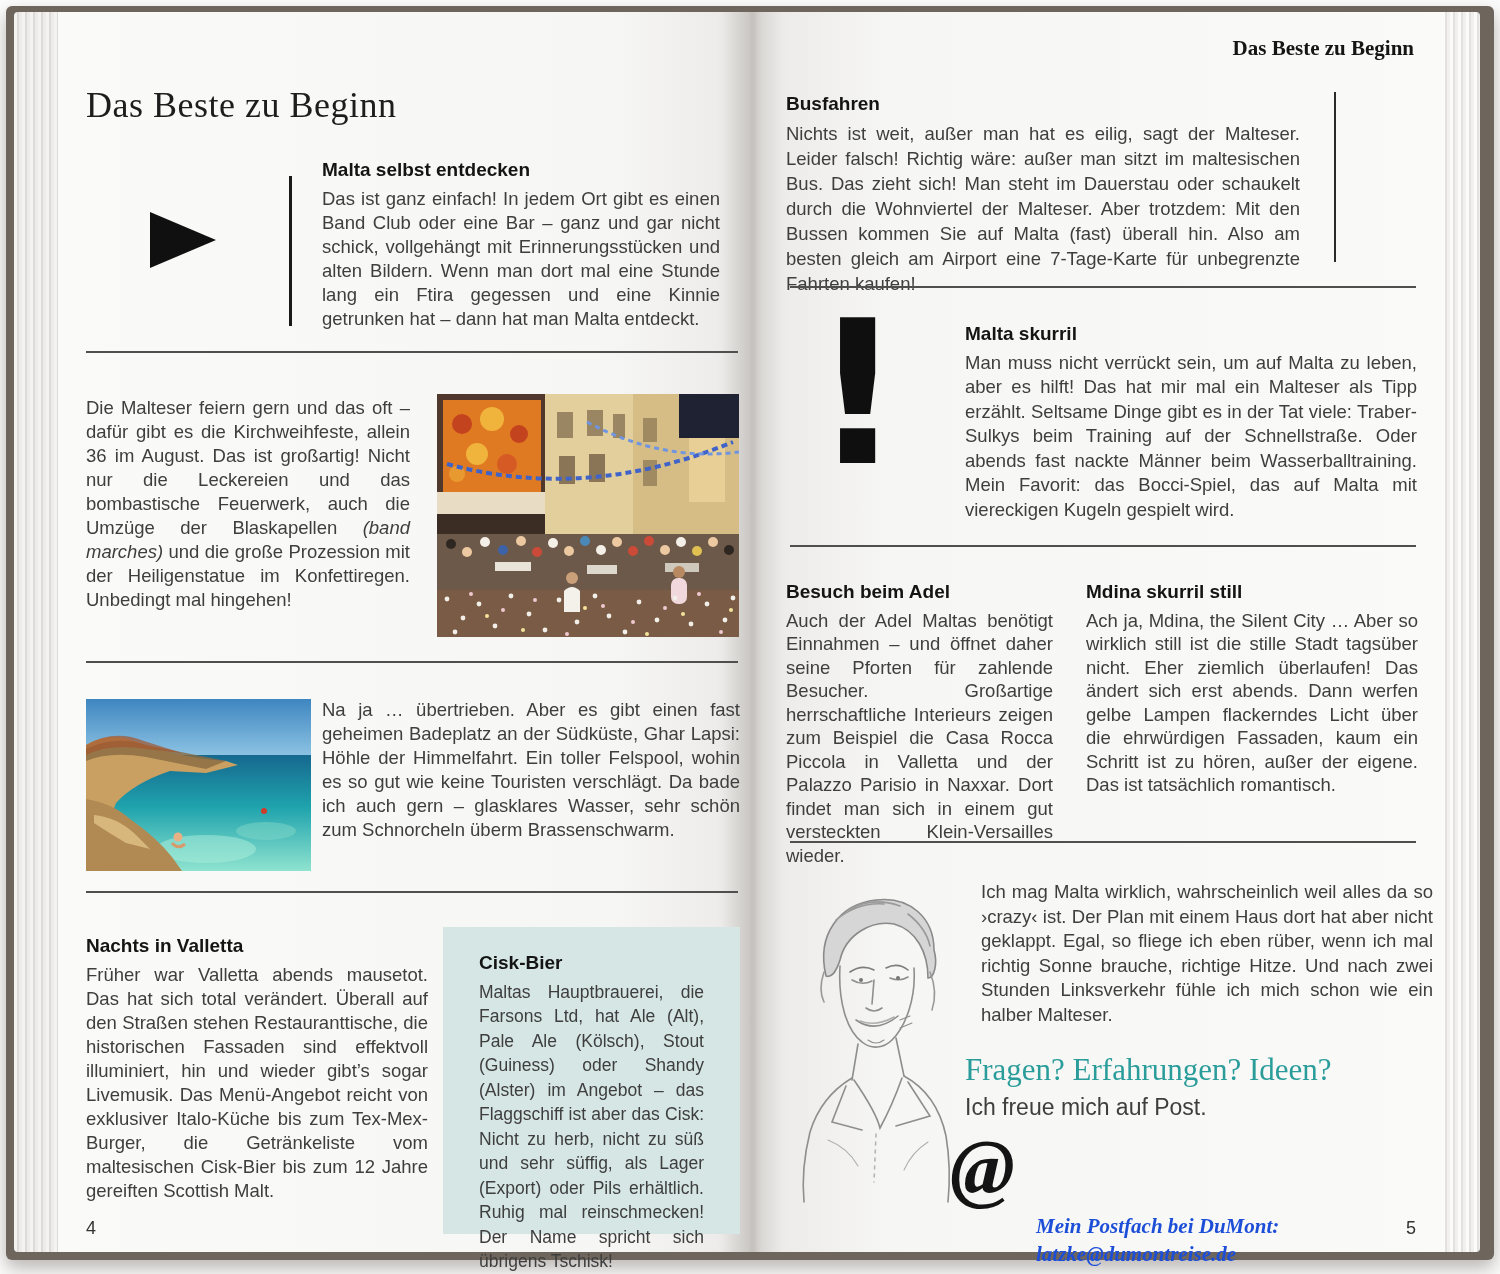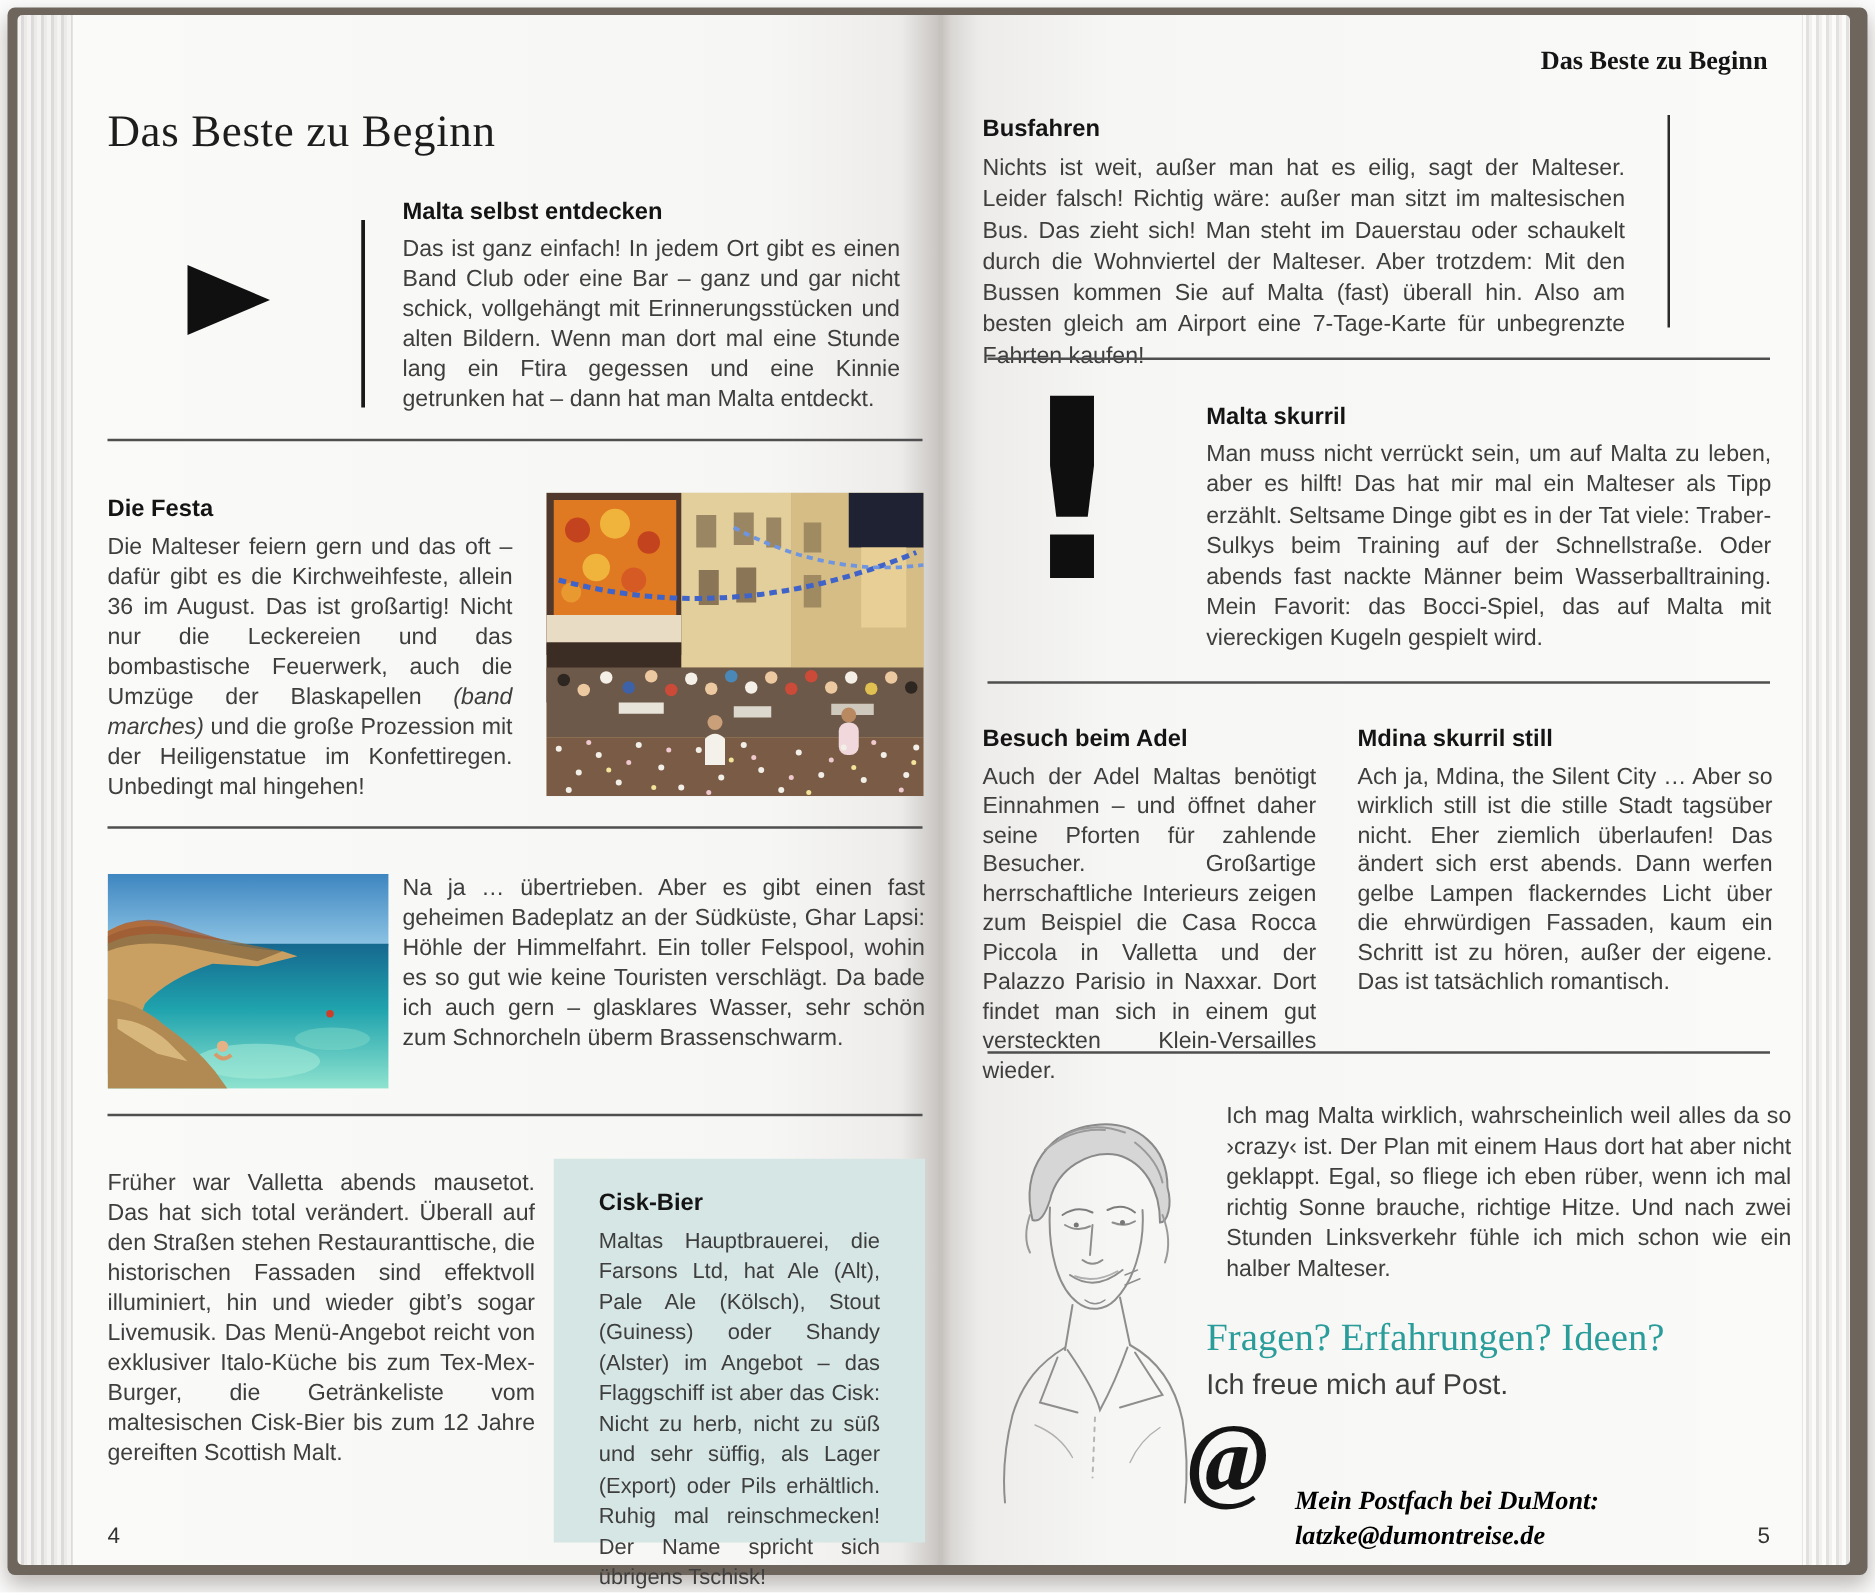--- a/index.html
+++ b/index.html
@@ -60,22 +60,22 @@
   #sec-adel .b{line-height:23.5px;}
   #sec-mdina{left:1086px;top:580px;width:332px;}
   #sec-mdina .b{line-height:23.5px;}
   #hr-r3{left:790px;top:841px;width:626px;}
   #portrait{left:788px;top:880px;width:175px;height:325px;}
   #sec-personal{left:965px;top:880px;width:452px;margin-left:16px;}
   #sec-personal .b{line-height:24.5px;}
   #cta-heading{left:965px;top:1052px;width:460px;font-size:31px;color:#2a9d9b;}
   #cta-sub{left:965px;top:1094px;width:400px;font-size:23px;color:#3e3e3e;}
   #at-icon{left:950px;top:1128px;font-size:78px;line-height:1;font-style:italic;font-weight:bold;color:#141414;}
-  #postbox{left:1036px;top:1186px;width:380px;font-style:italic;font-weight:bold;
-           font-size:21px;line-height:28px;color:#000000;}
+  #postbox{left:1036px;top:1212px;width:380px;font-style:italic;font-weight:bold;
+           font-size:21px;line-height:28px;color:#1d4ed8;}
   #rp-num{left:1396px;top:1218px;width:20px;text-align:right;}
   svg{display:block;}
 </style>
 </head>
 <body>
 
 <div id="stage">
   <div class="abs" id="book"></div>
   <div class="abs" id="stack-left"></div>
   <div class="abs" id="stack-right"></div>
@@ -90,21 +90,20 @@
   <div class="abs vrule" id="vbar1"></div>
 
   <div class="abs" id="sec-entdecken">
     <p class="h">Malta selbst entdecken</p>
     <p class="b">Das ist ganz einfach! In jedem Ort gibt es einen Band Club oder eine Bar – ganz und gar nicht schick, vollgehängt mit Erinnerungsstücken und alten Bildern. Wenn man dort mal eine Stunde lang ein Ftira gegessen und eine Kinnie getrunken hat – dann hat man Malta entdeckt.</p>
   </div>
 
   <div class="abs rule" id="hr-l1"></div>
 
   <div class="abs" id="sec-festa">
-    <p class="h">Die Festa</p>
     <p class="b"><span>Die Malteser feiern gern und das oft – dafür gibt es die Kirchweihfeste, allein 36 im August. Das ist großartig! Nicht nur die Leckereien und das bombastische Feuerwerk, auch die Umzüge der Blaskapellen </span><i>(band marches)</i><span> und die große Prozession mit der Heiligenstatue im Konfettiregen. Unbedingt mal hingehen!</span></p>
   </div>
 
   <div class="abs" id="photo-festa">
     <svg width="302" height="243" viewBox="0 0 302 243" xmlns="http://www.w3.org/2000/svg">
       <rect width="302" height="243" fill="#c8ab74"></rect>
       <rect x="108" y="0" width="88" height="140" fill="#e3cf9c"></rect>
       <rect x="196" y="0" width="106" height="145" fill="#d6bd85"></rect>
       <rect x="242" y="0" width="60" height="44" fill="#1e2233"></rect>
       <rect x="252" y="44" width="36" height="64" fill="#e8cf96"></rect>
@@ -228,20 +227,21 @@
     </svg>
   </div>
 
   <div class="abs" id="sec-baden">
     <p class="b">Na ja … übertrieben. Aber es gibt einen fast geheimen Badeplatz an der Südküste, Ghar Lapsi: Höhle der Himmelfahrt. Ein toller Felspool, wohin es so gut wie keine Touristen verschlägt. Da bade ich auch gern – glasklares Wasser, sehr schön zum Schnorcheln überm Brassenschwarm.</p>
   </div>
 
   <div class="abs rule" id="hr-l3"></div>
 
   <div class="abs" id="sec-nachts">
+    <p class="h">Nachts in Valletta</p>
     <p class="b">Früher war Valletta abends mausetot. Das hat sich total verändert. Überall auf den Straßen stehen Restauranttische, die historischen Fassaden sind effektvoll illuminiert, hin und wieder gibt’s sogar Livemusik. Das Menü-Angebot reicht von exklusiver Italo-Küche bis zum Tex-Mex-Burger, die Getränkeliste vom maltesischen Cisk-Bier bis zum 12 Jahre gereiften Scottish Malt.</p>
   </div>
 
   <div class="abs" id="box-cisk">
     <p class="h">Cisk-Bier</p>
     <p class="b">Maltas Hauptbrauerei, die Farsons Ltd, hat Ale (Alt), Pale Ale (Kölsch), Stout (Guiness) oder Shandy (Alster) im Angebot – das Flaggschiff ist aber das Cisk: Nicht zu herb, nicht zu süß und sehr süffig, als Lager (Export) oder Pils erhältlich. Ruhig mal reinschmecken! Der Name spricht sich übrigens Tschisk!</p>
   </div>
 
   <div class="abs pgnum" id="lp-num">4</div>
 

